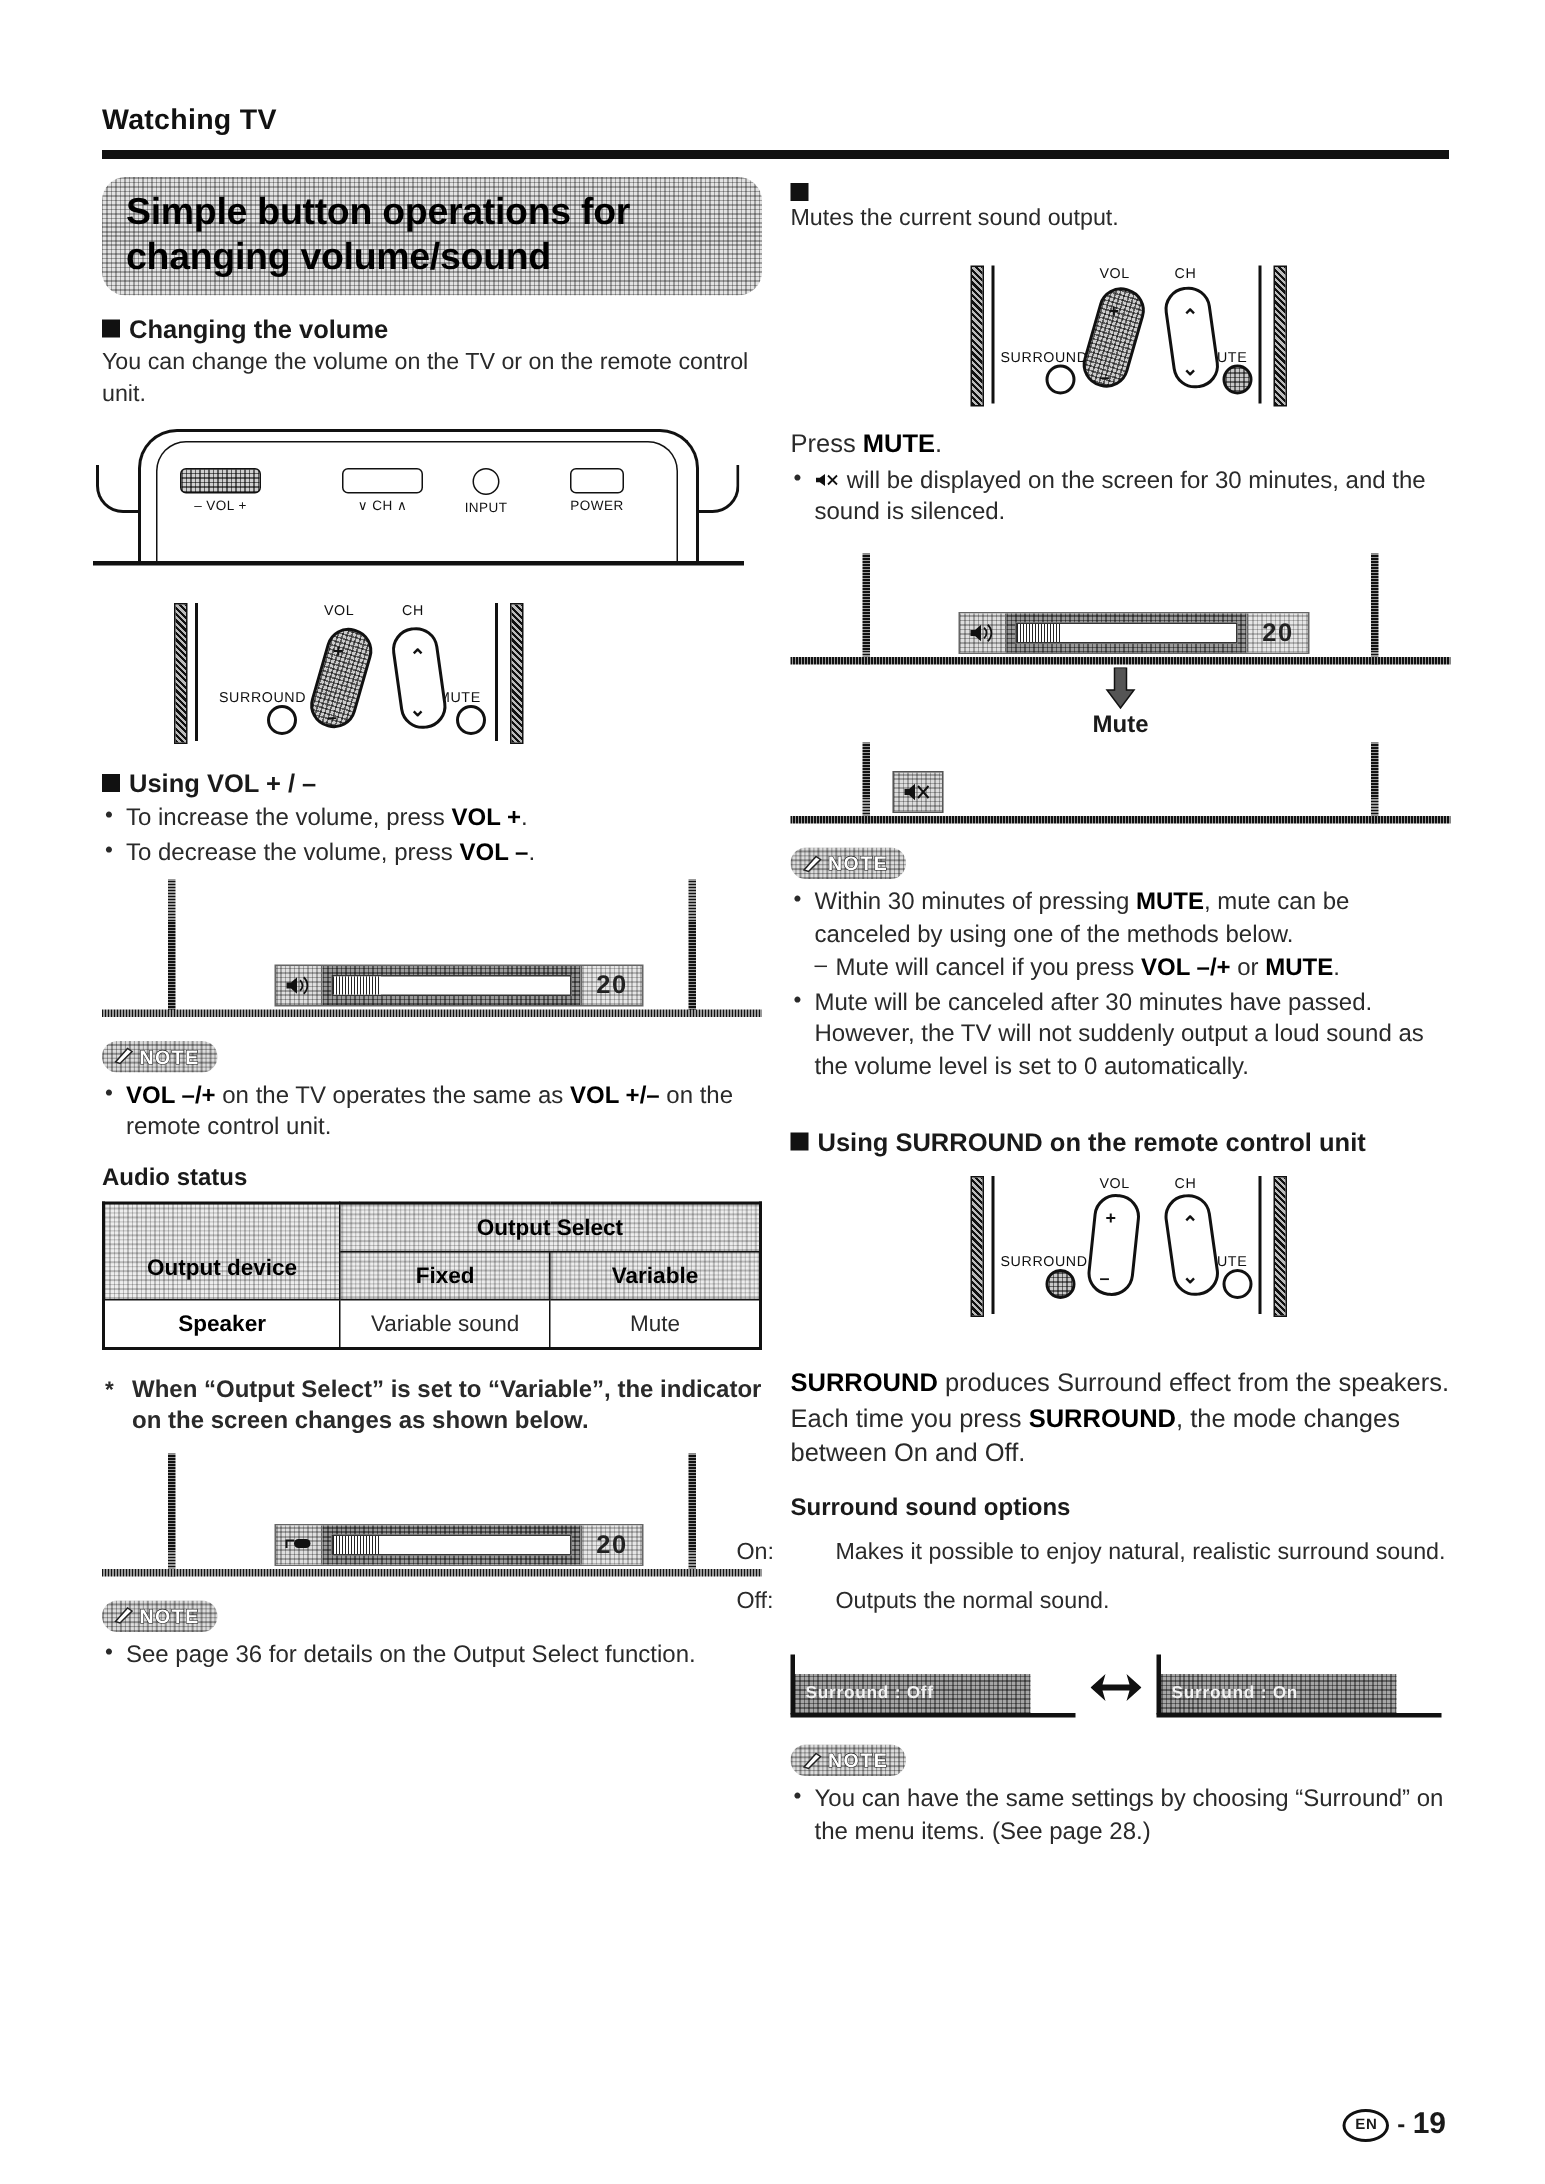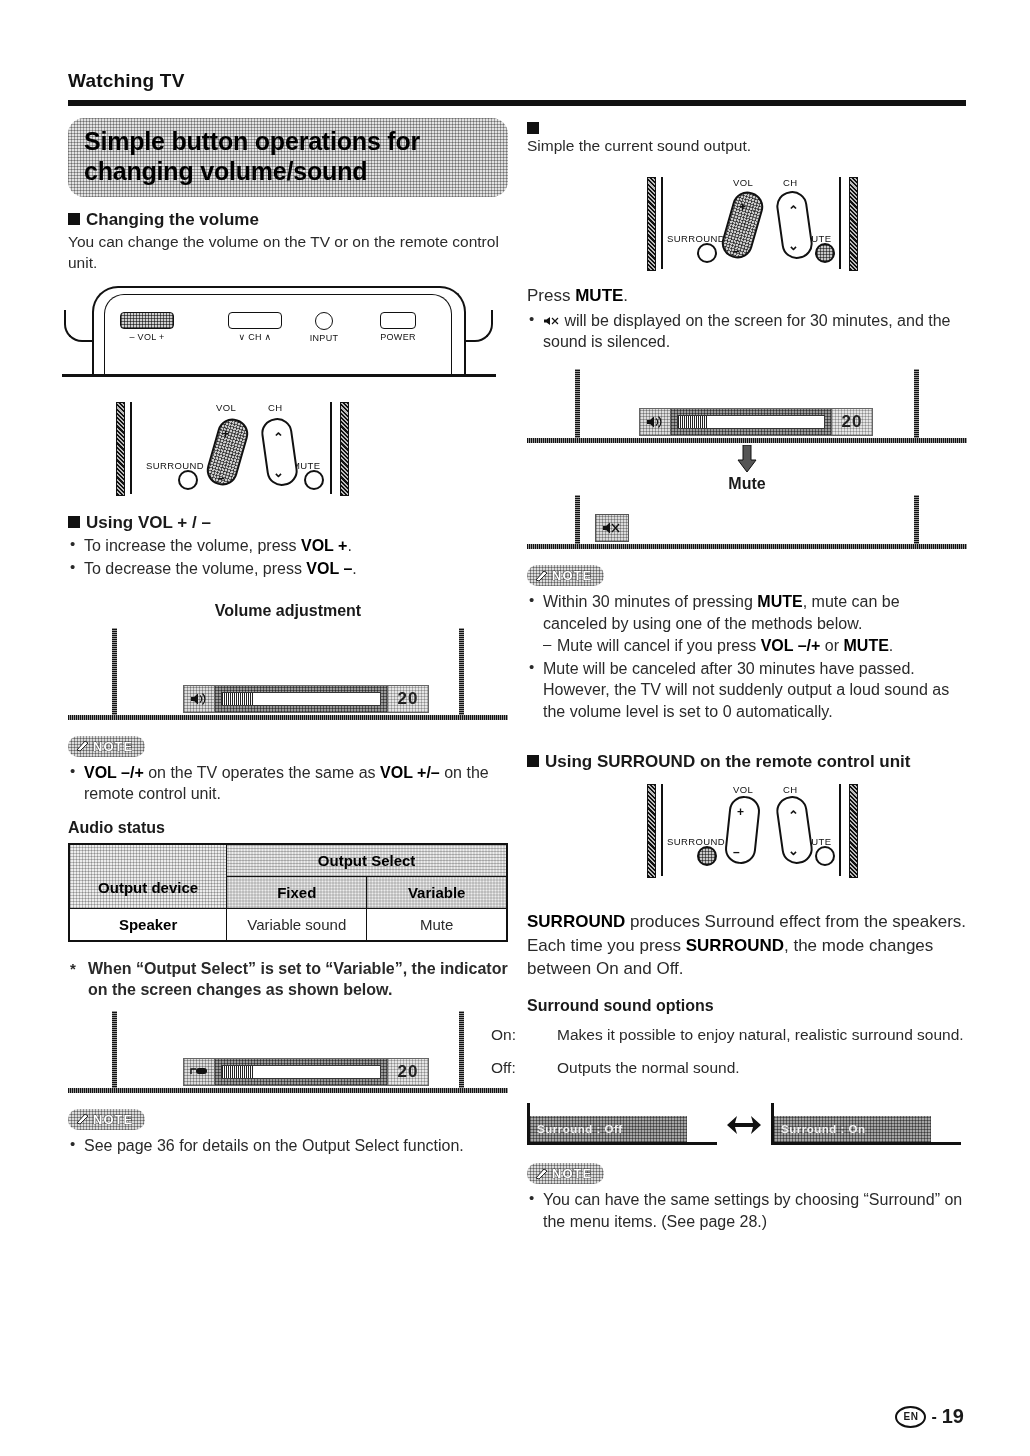--- a/index.html
+++ b/index.html
@@ -302,21 +302,20 @@
 
     <h3 class="sq">
       <span class="sqm"></span>
       <span>Using VOL + / –</span>
     </h3>
     <ul class="bl">
       <li><span>To increase the volume, press </span><b>VOL +</b><span>.</span></li>
       <li><span>To decrease the volume, press </span><b>VOL –</b><span>.</span></li>
     </ul>
 
-    <div class="center-cap">Volume adjustment</div>
 
     
     <div class="osd-frame">
       <div class="fl" style="left:44px;"></div>
       <div class="fr" style="right:44px;"></div>
       <div class="fb"></div>
       <div class="osd-bar" style="left:115px;width:244px;">
         <div class="osd-icon">
           <svg width="18" height="14" viewBox="0 0 18 14">
               <path d="M1 5h3l4-3.5v11L4 9H1z" fill="#111"></path>
@@ -400,21 +399,21 @@
       <li>See page 36 for details on the Output Select function.</li>
     </ul>
 
   </div>
 
   <div class="col" id="col-right">
 
     <h3 class="sq" style="margin-top:0;">
       <span class="sqm"></span>
     </h3>
-    <p class="body">Simple the current sound output.</p>
+    <p class="body">Mutes the current sound output.</p>
 
     
     <div class="remote" style="margin-top:16px;">
       <div class="edge" style="left:120px;"></div>
       <div class="thin" style="left:134px;"></div>
       <div class="edge" style="left:322px;"></div>
       <div class="thin" style="left:312px;"></div>
 
       <div class="r-lab" style="left:206px;top:4px;">VOL</div>
       <div class="r-lab" style="left:256px;top:4px;">CH</div>

